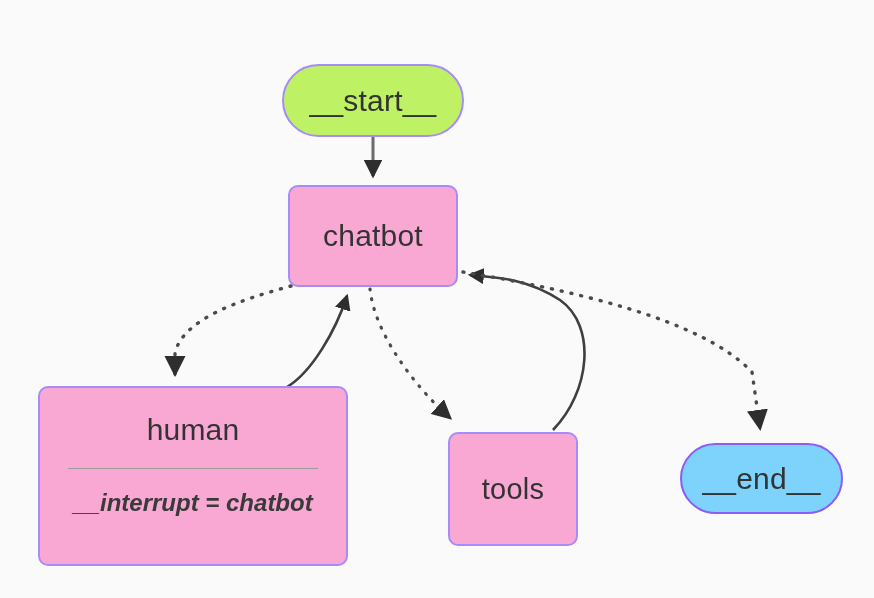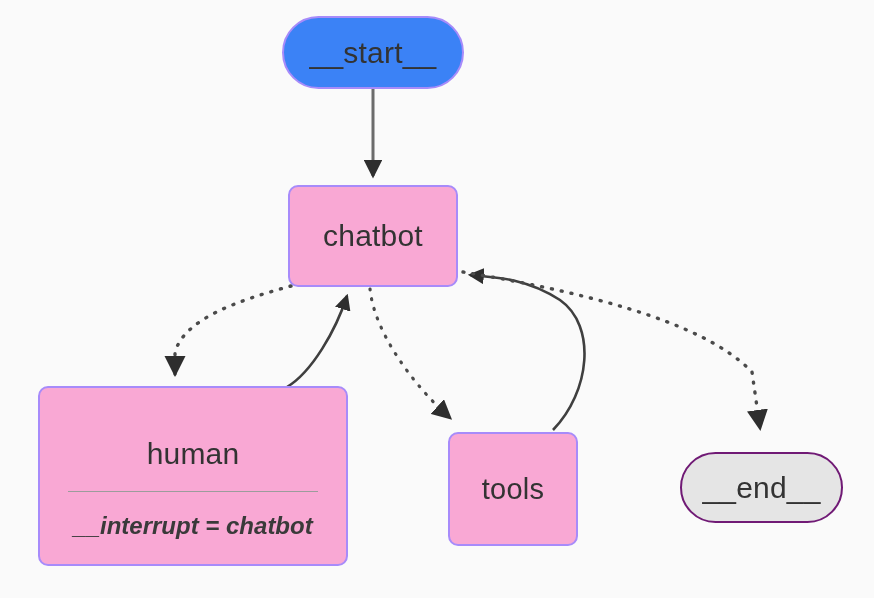--- a/index.html
+++ b/index.html
@@ -31,45 +31,45 @@
     box-sizing: border-box;
     display: flex;
     flex-direction: column;
     align-items: center;
     justify-content: center;
     z-index: 2;
   }
   .node-terminal {
     border: 2px solid #a78bfa;
     border-radius: 999px;
-    background: #3b82f6;
+    background: #bef264;
+    margin-top: 48px;
   }
   .node-terminal-filled {
-    border: 2px solid #701a75;
+    border: 2px solid #8b5cf6;
     border-radius: 999px;
-    background: #e5e5e5;
-    margin-top: 9px;
+    background: #7dd3fc;
   }
   .node-box {
     border: 2px solid #a78bfa;
     border-radius: 10px;
     background: #f9a8d4;
   }
   .node-label {
     color: #333333;
     font-size: 30px;
     line-height: 1.05;
     white-space: nowrap;
     letter-spacing: 0.2px;
   }
   .node-label-sm {
     font-size: 29px;
   }
   .node-compound {
-    justify-content: center;
+    justify-content: flex-start;
     padding-top: 26px;
   }
   .node-divider {
     width: 82%;
     height: 1px;
     background: #9c9c9c;
     margin: 22px 0 20px 0;
   }
   .node-sub {
     color: #3a3a3a;

